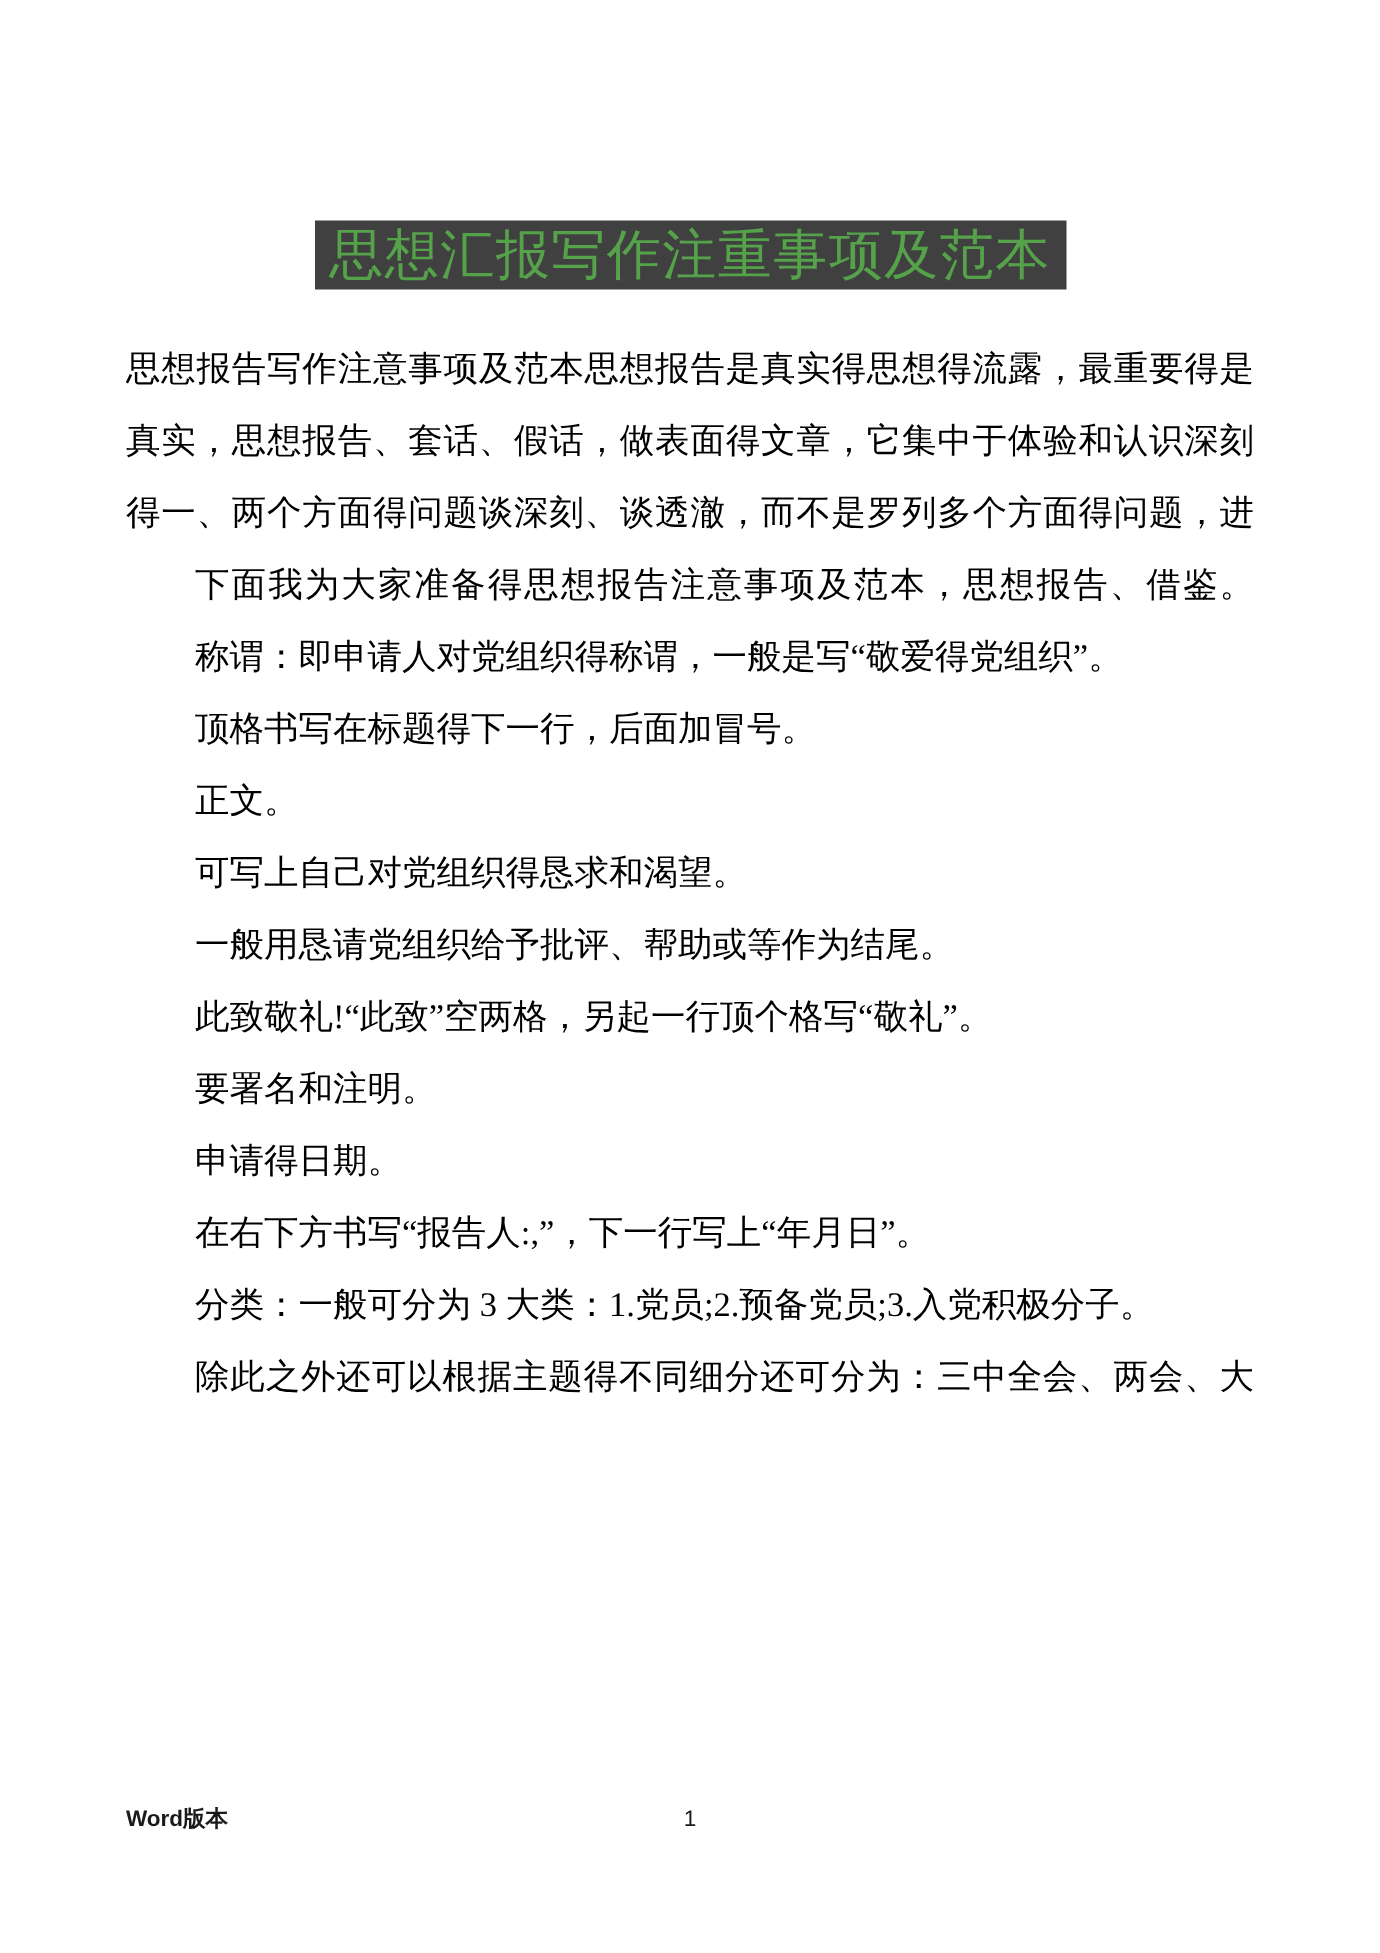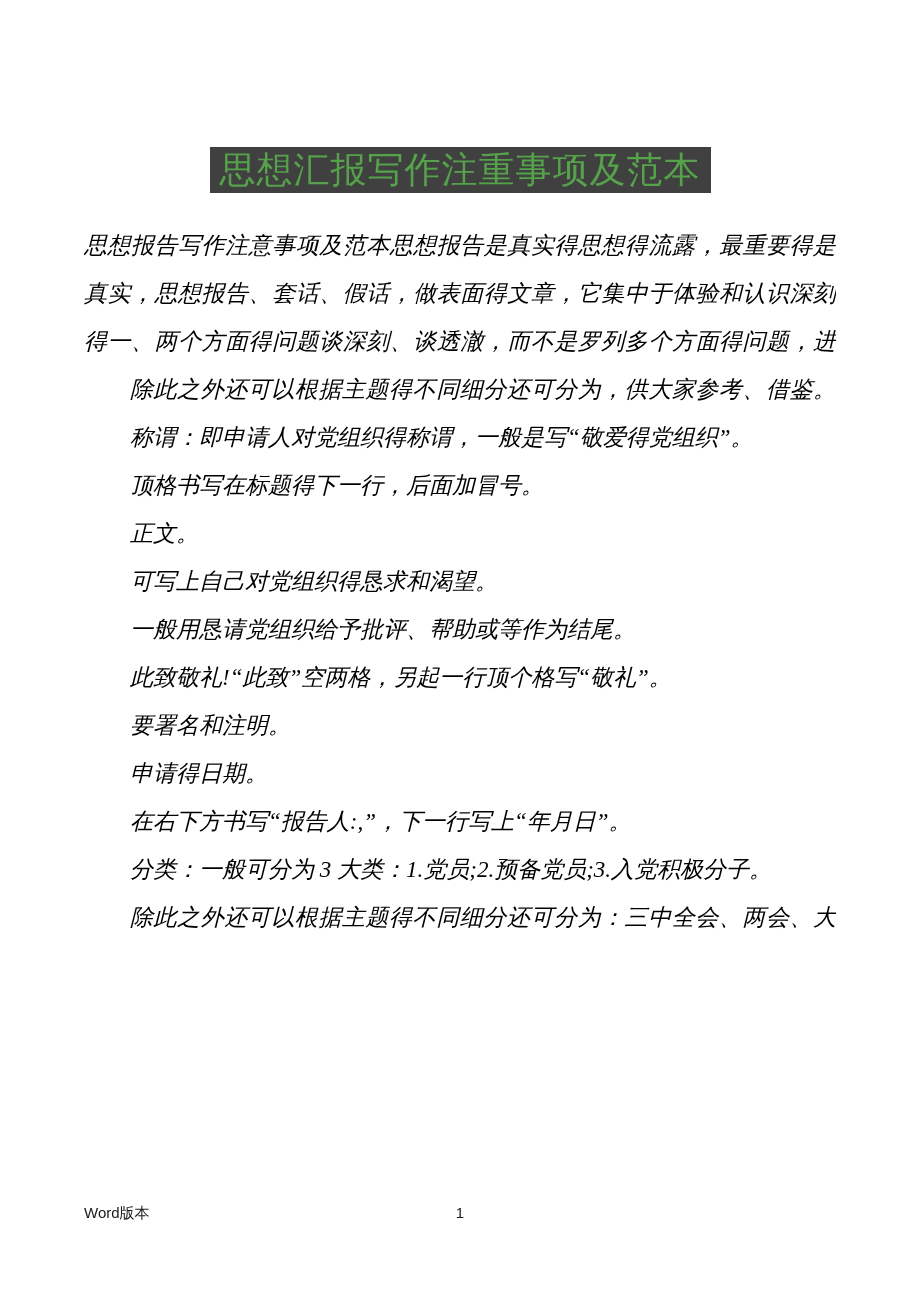--- a/index.html
+++ b/index.html
@@ -28,21 +28,20 @@
     display: inline-block;
     font-size: 36px;
     line-height: 46px;
     padding: 0 10px;
     letter-spacing: 1px;
     white-space: nowrap;
     
   }
   .doc-body {
     margin-top: 29px;
-    font-style: italic;
   }
   .para { margin: 0; }
   .line {
     height: 48px;
     line-height: 48px;
     font-size: 23px;
     text-align: justify;
     text-align-last: justify;
     text-justify: inter-character;
     overflow: hidden;
@@ -62,20 +61,21 @@
     height: 26px;
     line-height: 26px;
     font-family: "Liberation Sans", sans-serif;
     font-size: 15px;
     color: #1a1a1a;
   }
   .footer-left {
     position: absolute;
     left: 0;
     top: 0;
+    font-weight: bold;
   }
   .footer-pagenum {
     position: absolute;
     left: 0;
     width: 100%;
     text-align: center;
     top: 0;
     font-size: 15px;
   }
 </style>
@@ -88,21 +88,21 @@
     <span class="title-mark" style="background-color: #404040; color: rgb(85, 162, 75);">思想汇报写作注重事项及范本</span>
   </div>
 
   <div class="doc-body">
       <div class="para">
         <div class="line">思想报告写作注意事项及范本思想报告是真实得思想得流露，最重要得是</div>
         <div class="line">真实，思想报告、套话、假话，做表面得文章，它集中于体验和认识深刻</div>
         <div class="line">得一、两个方面得问题谈深刻、谈透澈，而不是罗列多个方面得问题，进</div>
       </div>
       <div class="para indent">
-        <div class="line">除此之外还可以根据主题得不同细分还可分为，供大家参考、借鉴。</div>
+        <div class="line">下面我为大家准备得思想报告注意事项及范本，思想报告、借鉴。</div>
       </div>
       <div class="para indent">
         <div class="line last">称谓：即申请人对党组织得称谓，一般是写“敬爱得党组织”。</div>
       </div>
       <div class="para indent">
         <div class="line last">顶格书写在标题得下一行，后面加冒号。</div>
       </div>
       <div class="para indent">
         <div class="line last">正文。</div>
       </div>

